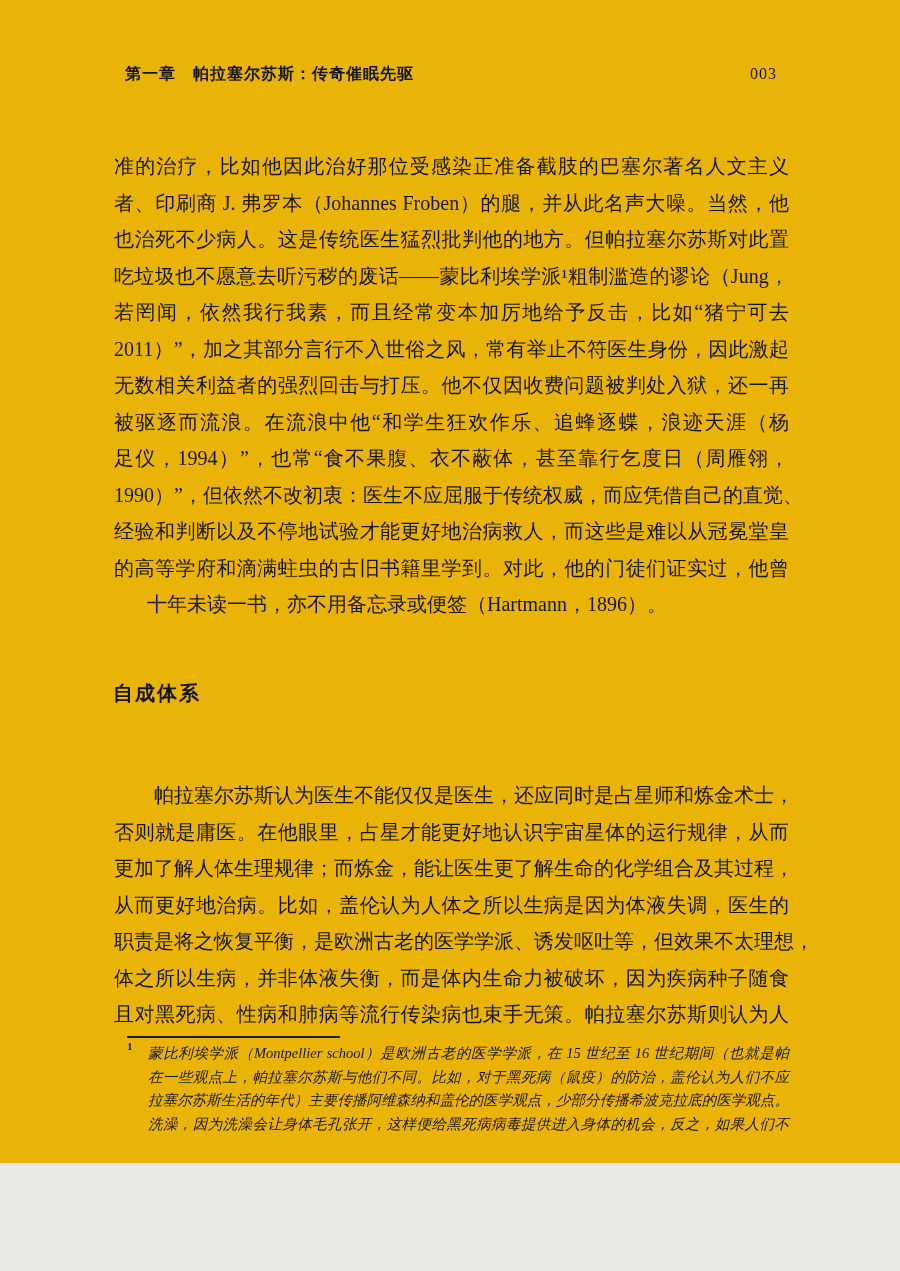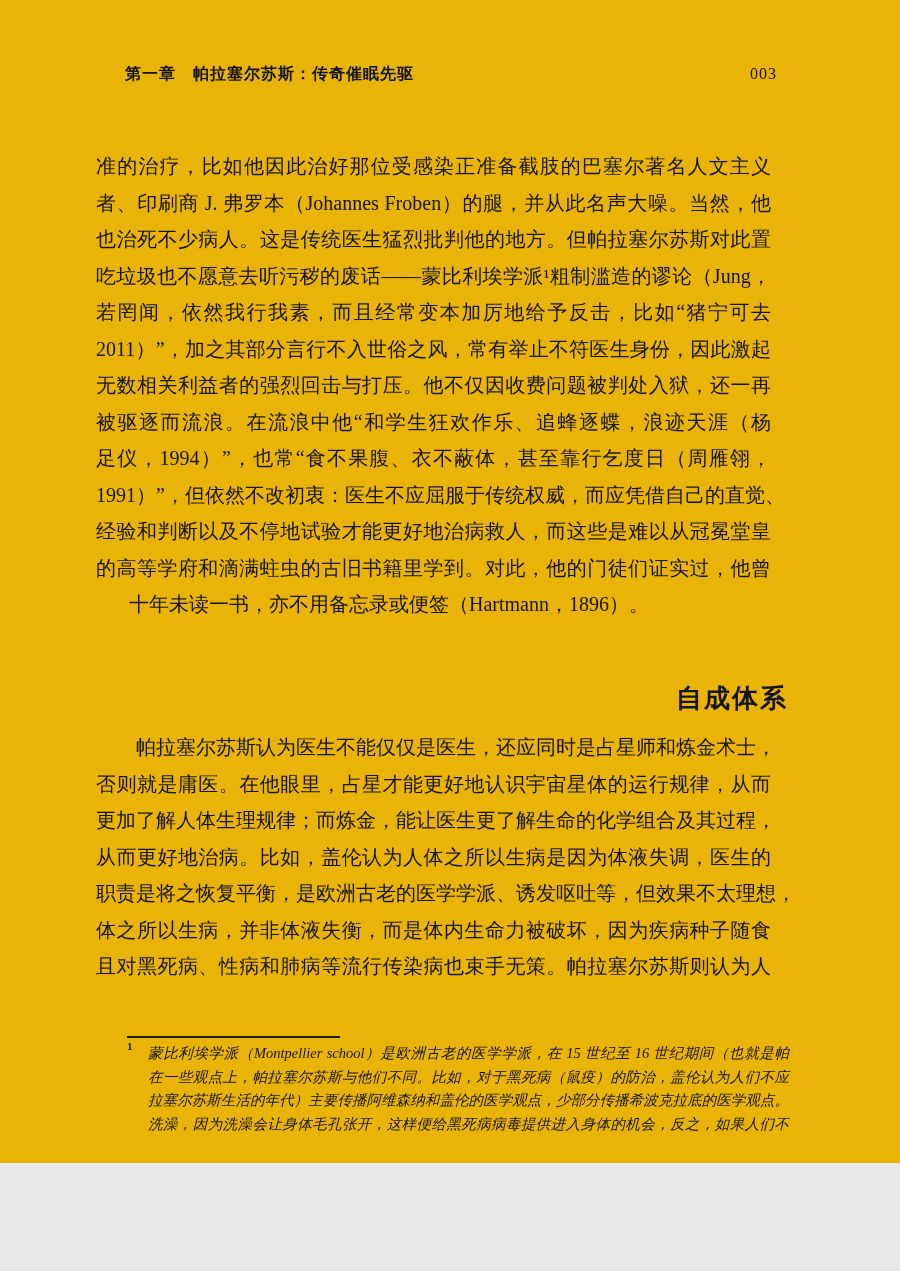--- a/index.html
+++ b/index.html
@@ -35,51 +35,52 @@
     letter-spacing: 1px;
   }
   .folio {
     font-size: 16px;
     letter-spacing: 1px;
   }
 
   
   .text-block {
     position: absolute;
-    left: 96px;
+    left: 114px;
     width: 675px;
   }
   .para1 { top: 148px; }
   .para2 { top: 729px; }
 
   .line {
     font-size: 20px;
     line-height: 36.5px;
     text-align: justify;
     text-align-last: justify;
     white-space: nowrap;
   }
   .line.last {
     text-align-last: left;
     margin-left: 33px;
   }
   .line.indent {
     text-indent: 2em;
+    margin-top: 48px;
   }
 
   
   .section-heading {
     position: absolute;
     top: 656px;
     left: 113px;
     width: 675px;
-    text-align: right;
+    text-align: left;
     font-family: "Liberation Sans", "DejaVu Sans", sans-serif;
     font-weight: 700;
-    font-size: 26px;
+    font-size: 20px;
     letter-spacing: 2px;
     line-height: 40px;
   }
 
   
   .footnote-rule {
     position: absolute;
     top: 1036px;
     left: 127px;
     width: 213px;
@@ -130,21 +131,21 @@
   <div class="text-block para1">
     <div class="line">准的治疗，比如他因此治好那位受感染正准备截肢的巴塞尔著名人文主义</div>
     <div class="line">者、印刷商 J. 弗罗本（Johannes Froben）的腿，并从此名声大噪。当然，他</div>
     <div class="line">也治死不少病人。这是传统医生猛烈批判他的地方。但帕拉塞尔苏斯对此置</div>
     <div class="line">吃垃圾也不愿意去听污秽的废话——蒙比利埃学派¹粗制滥造的谬论（Jung，</div>
     <div class="line">若罔闻，依然我行我素，而且经常变本加厉地给予反击，比如“猪宁可去</div>
     <div class="line">2011）”，加之其部分言行不入世俗之风，常有举止不符医生身份，因此激起</div>
     <div class="line">无数相关利益者的强烈回击与打压。他不仅因收费问题被判处入狱，还一再</div>
     <div class="line">被驱逐而流浪。在流浪中他“和学生狂欢作乐、追蜂逐蝶，浪迹天涯（杨</div>
     <div class="line">足仪，1994）”，也常“食不果腹、衣不蔽体，甚至靠行乞度日（周雁翎，</div>
-    <div class="line">1991）”，但依然不改初衷：医生不应屈服于传统权威，而应凭借自己的直觉、</div>
+    <div class="line">1990）”，但依然不改初衷：医生不应屈服于传统权威，而应凭借自己的直觉、</div>
     <div class="line">经验和判断以及不停地试验才能更好地治病救人，而这些是难以从冠冕堂皇</div>
     <div class="line">的高等学府和滴满蛀虫的古旧书籍里学到。对此，他的门徒们证实过，他曾</div>
     <div class="line last">十年未读一书，亦不用备忘录或便签（Hartmann，1896）。</div>
   </div>
 
   <h2 class="section-heading">自成体系</h2>
 
   <div class="text-block para2">
     <div class="line indent">帕拉塞尔苏斯认为医生不能仅仅是医生，还应同时是占星师和炼金术士，</div>
     <div class="line">否则就是庸医。在他眼里，占星才能更好地认识宇宙星体的运行规律，从而</div>

